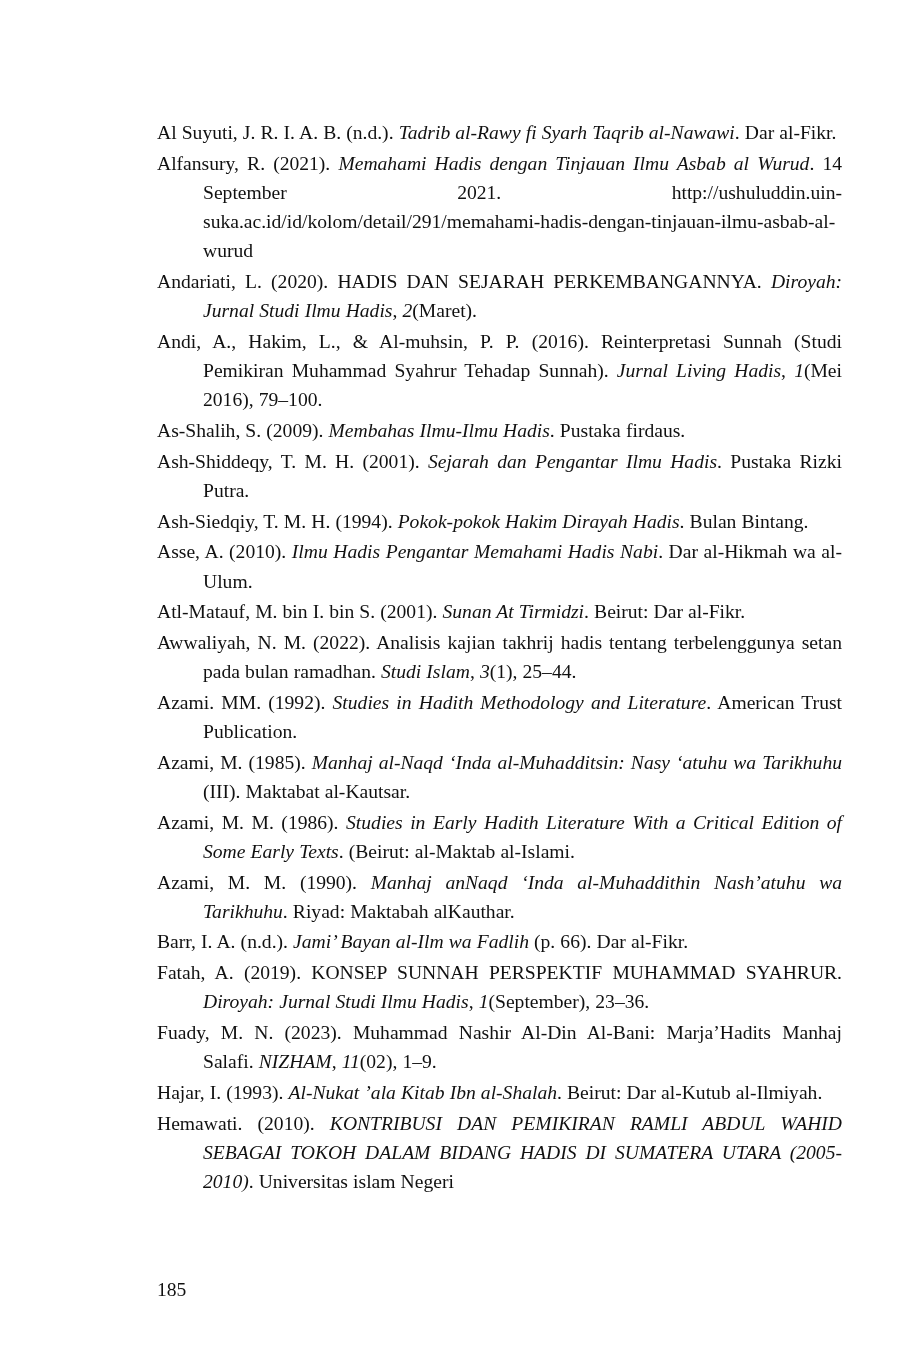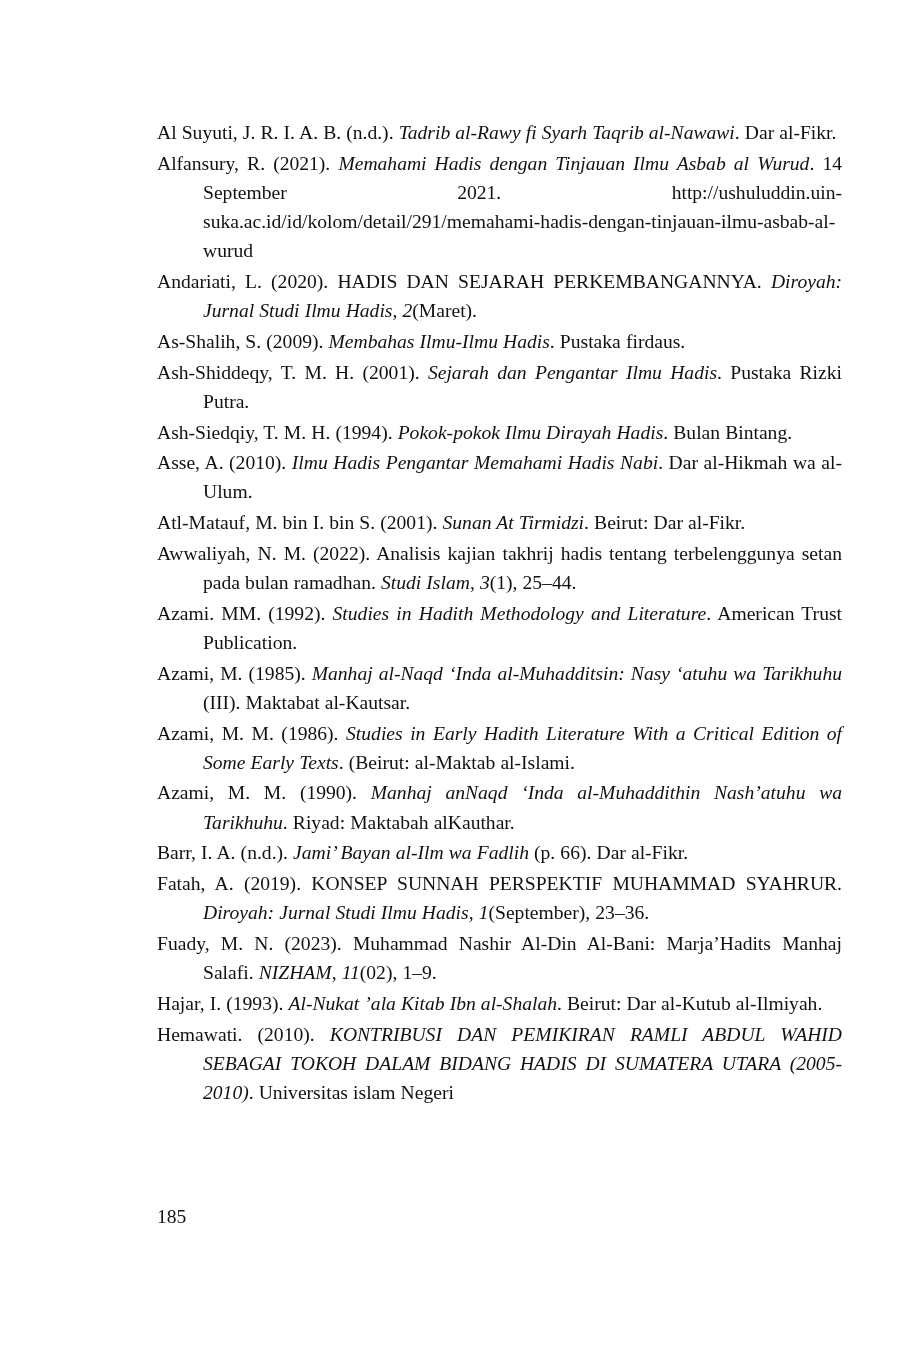--- a/index.html
+++ b/index.html
@@ -36,38 +36,39 @@
     margin: 0 0 1.5px 0;
     hyphens: none;
     word-spacing: 0.2px;
   }
   .ref i {
     font-style: italic;
   }
   #page-number {
     position: absolute;
     left: 115px;
-    top: 1204px;
+    top: 1277px;
     font-size: 19.6px;
     line-height: 26px;
     color: #111111;
   }
 </style>
 </head>
 <body>
 
 <div id="page">
 
   <div id="refs">
       <p class="ref"><span>Al Suyuti, J. R. I. A. B. (n.d.). </span><i>Tadrib al-Rawy fi Syarh Taqrib al-Nawawi</i><span>. Dar al-Fikr.</span></p>
       <p class="ref"><span>Alfansury, R. (2021). </span><i>Memahami Hadis dengan Tinjauan Ilmu Asbab al Wurud</i><span>. 14 September 2021. http://ushuluddin.uin-suka.ac.id/id/kolom/detail/291/memahami-hadis-dengan-tinjauan-ilmu-asbab-al-wurud</span></p>
       <p class="ref"><span>Andariati, L. (2020). HADIS DAN SEJARAH PERKEMBANGANNYA. </span><i>Diroyah: Jurnal Studi Ilmu Hadis</i><span>, </span><i>2</i><span>(Maret).</span></p>
+      <p class="ref"><span>Andi, A., Hakim, L., &amp; Al-muhsin, P. P. (2016). Reinterpretasi Sunnah (Studi Pemikiran Muhammad Syahrur Tehadap Sunnah). </span><i>Jurnal Living Hadis</i><span>, </span><i>1</i><span>(Mei 2016), 79–100.</span></p>
       <p class="ref"><span>As-Shalih, S. (2009). </span><i>Membahas Ilmu-Ilmu Hadis</i><span>. Pustaka firdaus.</span></p>
       <p class="ref"><span>Ash-Shiddeqy, T. M. H. (2001). </span><i>Sejarah dan Pengantar Ilmu Hadis</i><span>. Pustaka Rizki Putra.</span></p>
-      <p class="ref"><span>Ash-Siedqiy, T. M. H. (1994). </span><i>Pokok-pokok Ilmu Dirayah Hadis</i><span>. Bulan Bintang.</span></p>
+      <p class="ref"><span>Ash-Siedqiy, T. M. H. (1994). </span><i>Pokok-pokok Hakim Dirayah Hadis</i><span>. Bulan Bintang.</span></p>
       <p class="ref"><span>Asse, A. (2010). </span><i>Ilmu Hadis Pengantar Memahami Hadis Nabi</i><span>. Dar al-Hikmah wa al-Ulum.</span></p>
       <p class="ref"><span>Atl-Matauf, M. bin I. bin S. (2001). </span><i>Sunan At Tirmidzi</i><span>. Beirut: Dar al-Fikr.</span></p>
       <p class="ref"><span>Awwaliyah, N. M. (2022). Analisis kajian takhrij hadis tentang terbelenggunya setan pada bulan ramadhan. </span><i>Studi Islam</i><span>, </span><i>3</i><span>(1), 25–44.</span></p>
       <p class="ref"><span>Azami. MM. (1992). </span><i>Studies in Hadith Methodology and Literature</i><span>. American Trust Publication.</span></p>
       <p class="ref"><span>Azami, M. (1985). </span><i>Manhaj al-Naqd ‘Inda al-Muhadditsin: Nasy ‘atuhu wa Tarikhuhu</i><span> (III). Maktabat al-Kautsar.</span></p>
       <p class="ref"><span>Azami, M. M. (1986). </span><i>Studies in Early Hadith Literature With a Critical Edition of Some Early Texts</i><span>. (Beirut: al-Maktab al-Islami.</span></p>
       <p class="ref"><span>Azami, M. M. (1990). </span><i>Manhaj anNaqd ‘Inda al-Muhaddithin Nash’atuhu wa Tarikhuhu</i><span>. Riyad: Maktabah alKauthar.</span></p>
       <p class="ref"><span>Barr, I. A. (n.d.). </span><i>Jami’ Bayan al-Ilm wa Fadlih</i><span> (p. 66). Dar al-Fikr.</span></p>
       <p class="ref"><span>Fatah, A. (2019). KONSEP SUNNAH PERSPEKTIF MUHAMMAD SYAHRUR. </span><i>Diroyah: Jurnal Studi Ilmu Hadis</i><span>, </span><i>1</i><span>(September), 23–36.</span></p>
       <p class="ref"><span>Fuady, M. N. (2023). Muhammad Nashir Al-Din Al-Bani: Marja’Hadits Manhaj Salafi. </span><i>NIZHAM</i><span>, </span><i>11</i><span>(02), 1–9.</span></p>

